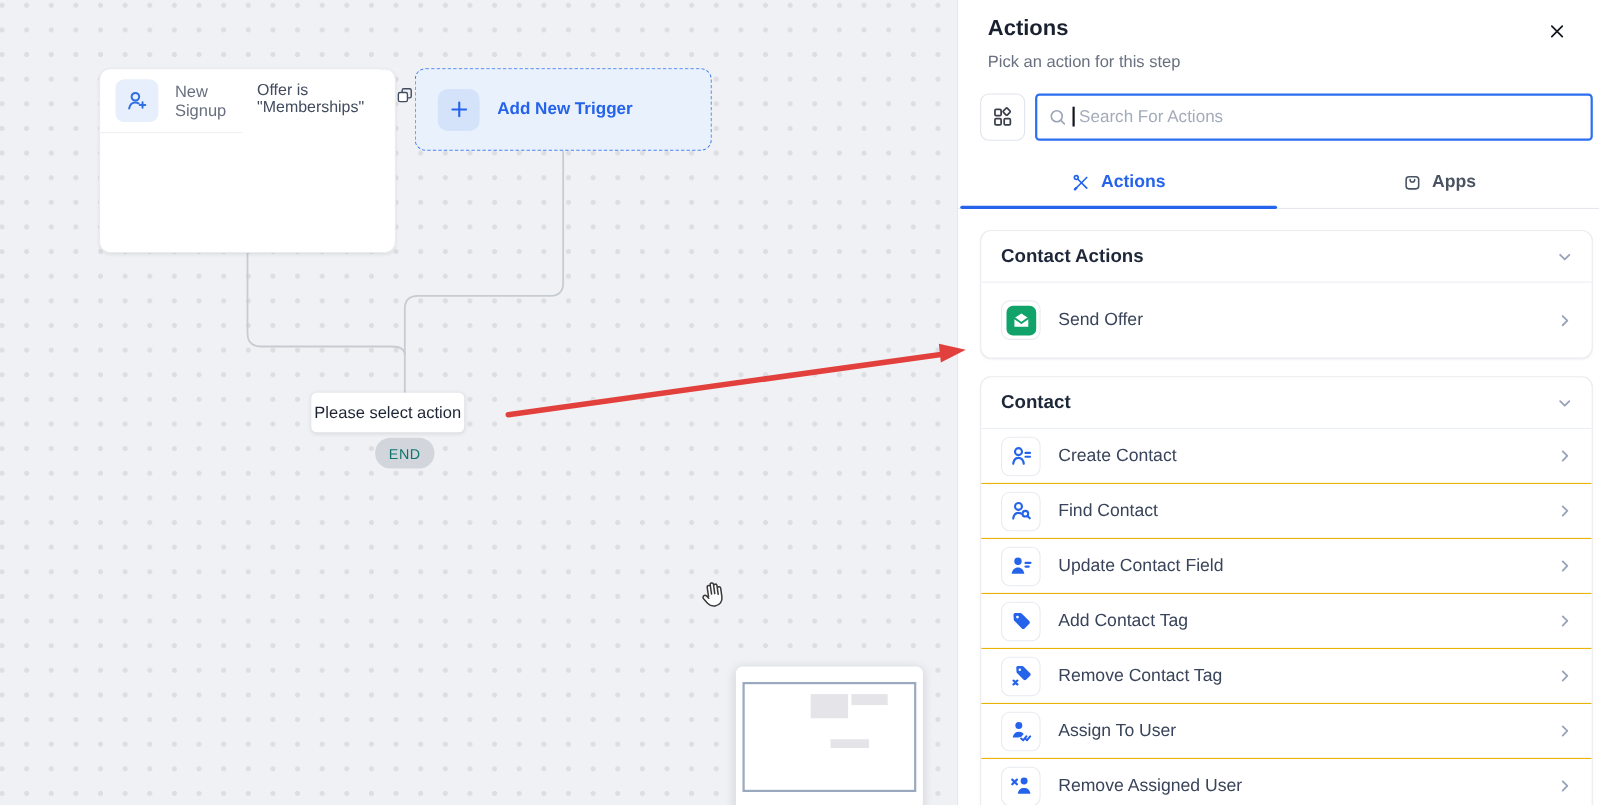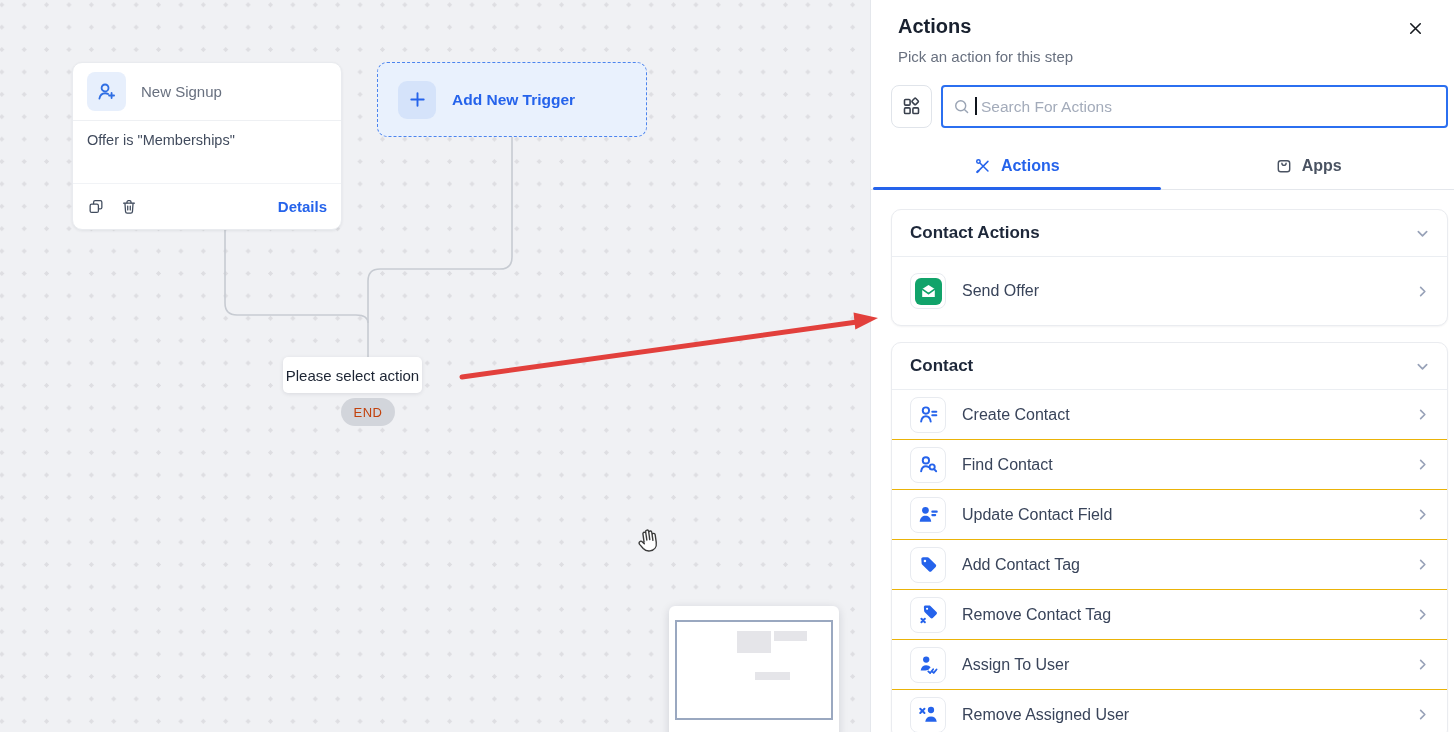--- a/index.html
+++ b/index.html
@@ -15,24 +15,24 @@
   .canvas {
     position: absolute; left: 0; top: 0; width: 870px; height: 732px;
     background-color: #f0f1f4;
     background-image: radial-gradient(circle, #dedee2 2px, transparent 2.2px);
     background-size: 22.4px 22.4px;
     background-position: 13px 16px;
   }
   .connectors { position: absolute; left: 0; top: 0; pointer-events: none; }
 
   .trigger-card {
-    position: absolute; left: 72px; top: 62px; width: 270px; height: 168px;
+    position: absolute; left: 90px; top: 62px; width: 270px; height: 168px;
     background: #fff; border: 1px solid #e9ebef; border-radius: 10px;
     box-shadow: 0 1px 3px rgba(16,24,40,.07);
-    display: flex; flex-direction: column;
+    display: flex; flex-direction: row;
   }
   .tc-header {
     display: flex; align-items: center; gap: 15px;
     padding: 9px 14px; height: 58px; border-bottom: 1px solid #eef0f3;
   }
   .tc-icon {
     width: 39px; height: 39px; border-radius: 8px; background: #e7effc;
     display: flex; align-items: center; justify-content: center; flex: none;
   }
   .tc-title { font-size: 15px; color: #68707f; }
@@ -59,21 +59,21 @@
   .select-action-label {
     position: absolute; left: 283px; top: 357px; width: 139px; height: 36px;
     background: #fff; border-radius: 5px; box-shadow: 0 1px 4px rgba(16,24,40,.10);
     display: flex; align-items: center; justify-content: center;
     font-size: 15px; color: #1c2433;
   }
   .end-pill {
     position: absolute; left: 341px; top: 398px; width: 54px; height: 28px;
     background: #d2d5db; border-radius: 14px;
     display: flex; align-items: center; justify-content: center;
-    font-size: 13px; letter-spacing: .5px; color: #c2410c;
+    font-size: 13px; letter-spacing: .5px; color: #0f766e;
   }
 
   .minimap {
     position: absolute; left: 669px; top: 606px; width: 170px; height: 134px;
     background: #fff; border-radius: 6px; box-shadow: 0 2px 10px rgba(16,24,40,.14);
   }
   .minimap-view {
     position: absolute; left: 6px; top: 14px; width: 158px; height: 100px;
     border: 2px solid #9aa8c0; background: #fff;
   }

